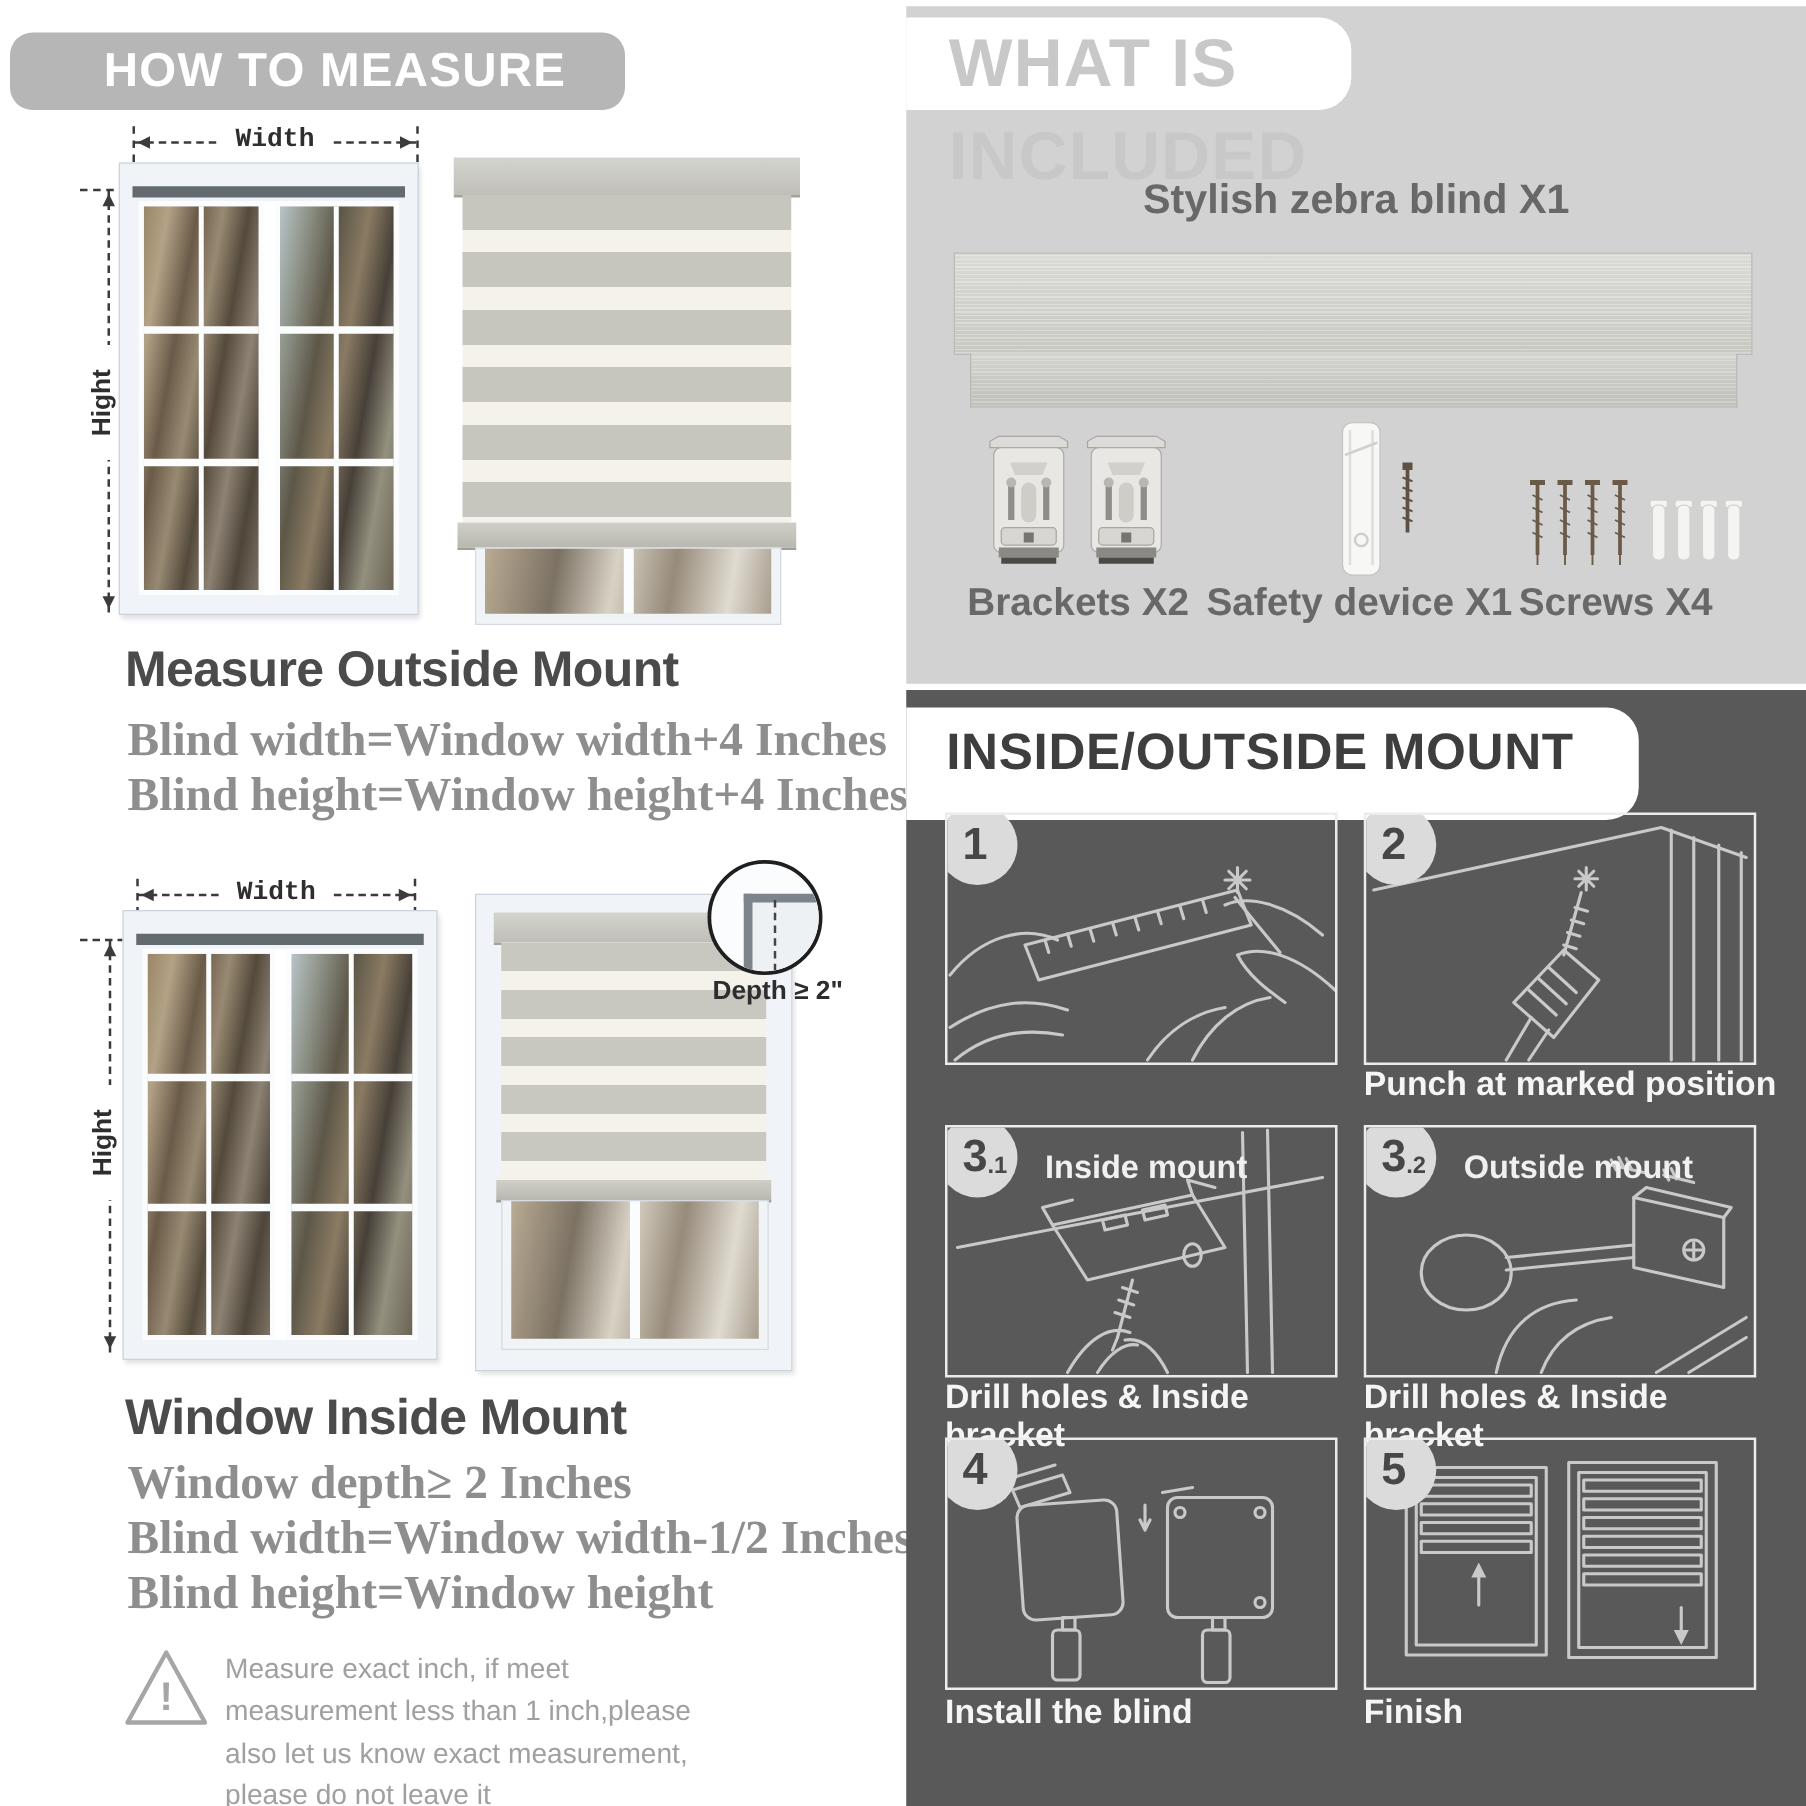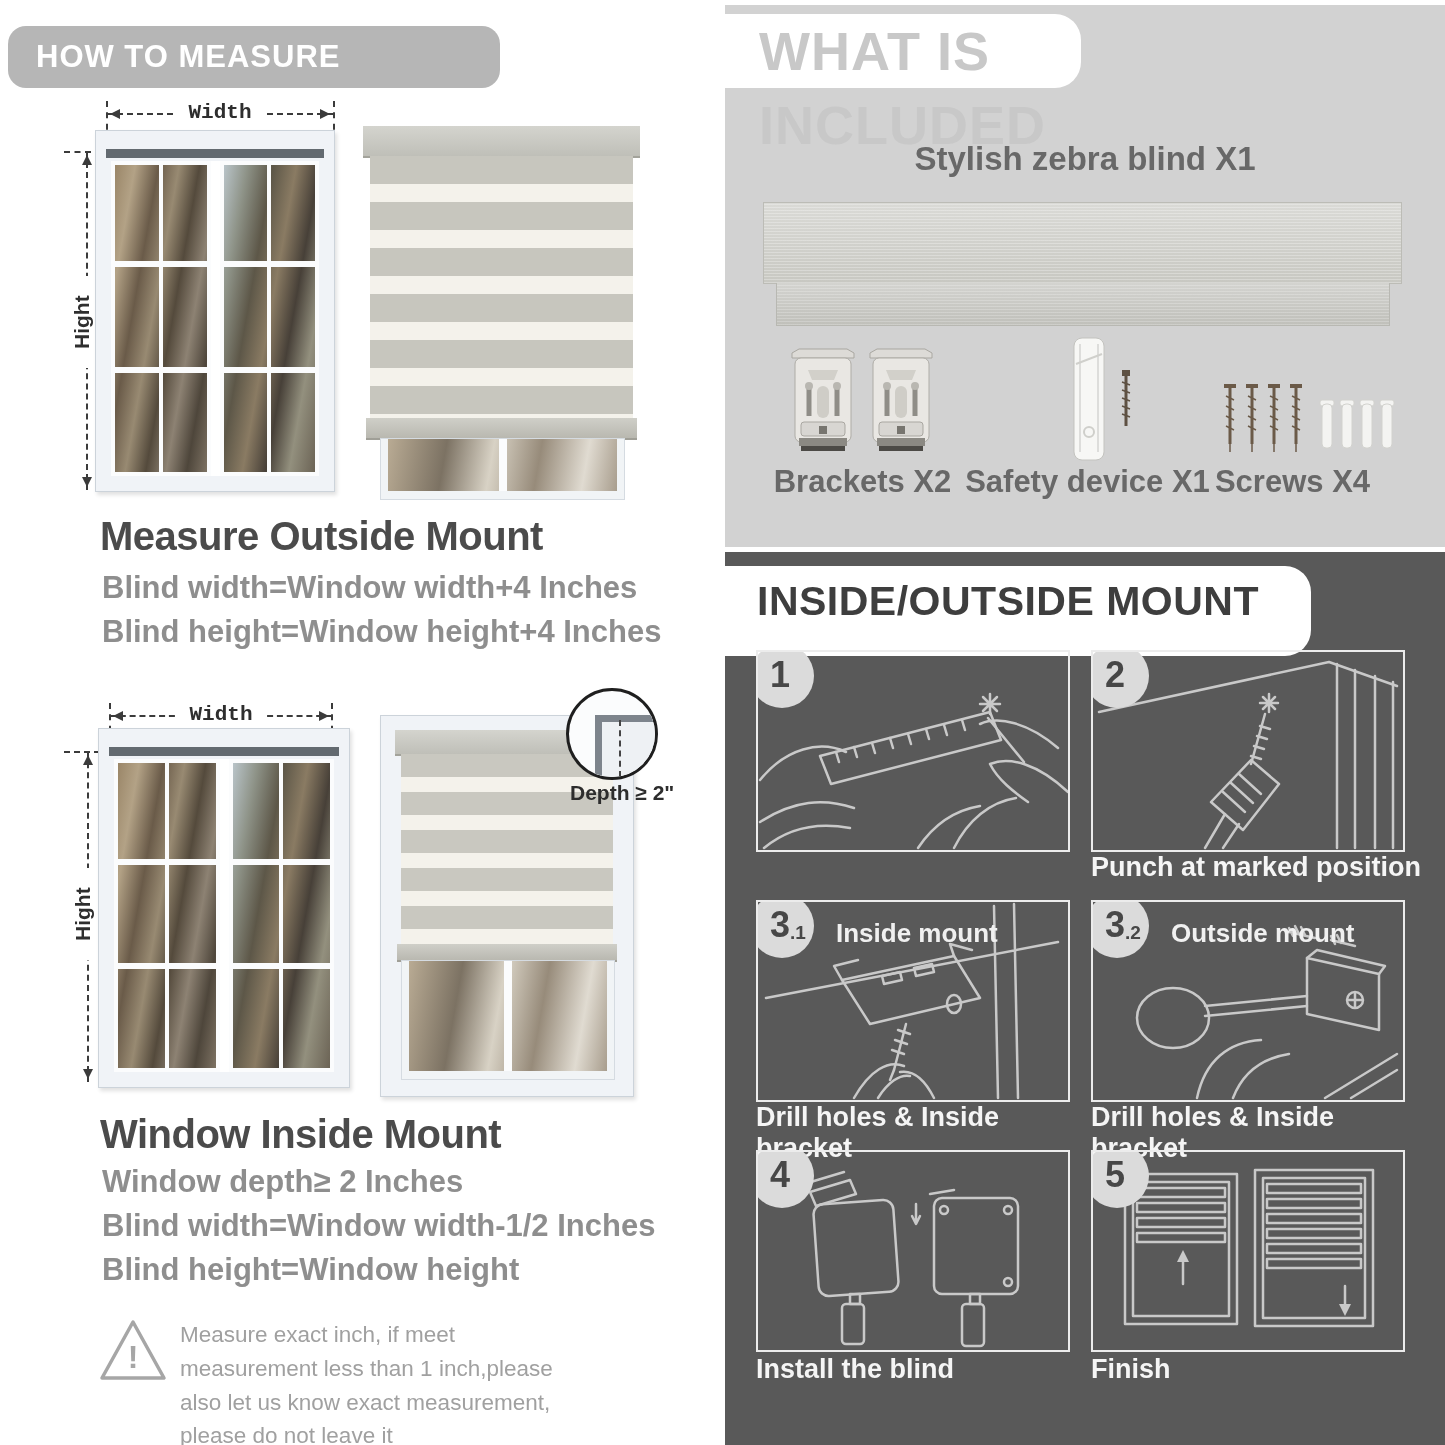--- a/index.html
+++ b/index.html
@@ -2,25 +2,25 @@
 <html><head>
 <meta charset="utf-8">
 <style>
   html,body{margin:0;padding:0;background:#fff;}
   .page{position:relative;width:1445px;height:1445px;background:#fff;overflow:hidden;
         font-family:"Liberation Sans",sans-serif;}
   .abs{position:absolute;}
 
   
   .htm-header{left:8px;top:26px;width:492px;height:62px;background:#b6b6b6;border-radius:18px;}
-  .htm-header span{display:block;line-height:62px;padding-left:28px;font-size:31px;font-weight:bold;
-        color:#fff;letter-spacing:1px;}
+  .htm-header span{display:block;line-height:62px;padding-left:28px;font-size:38px;font-weight:bold;
+        color:#fff;letter-spacing:1px;text-align:center;}
 
   .mtitle{margin:0;font-size:40px;font-weight:bold;color:#4b4b4b;letter-spacing:-0.5px;}
-  .mline{margin:0;font-size:31px;font-weight:bold;color:#8e8e8e;}
+  .mline{margin:0;font-size:38px;font-weight:bold;color:#8e8e8e;font-family:Liberation Serif, serif;}
 
   
   .dimw{height:0;border-top:2px dashed #3b3b3b;font-family:Liberation Mono, monospace;}
   .dimw::before,.dimw::after{content:"";position:absolute;top:-6px;border:5px solid transparent;}
   .dimw::before{left:-2px;border-right:10px solid #3b3b3b;}
   .dimw::after{right:-2px;border-left:10px solid #3b3b3b;}
   .dimw .dlabel{position:absolute;left:50%;top:-14px;transform:translateX(-50%);background:#fff;
         padding:0 12px;font-size:21px;font-weight:bold;color:#2e2e2e;}
   .dimh{width:0;border-left:2px dashed #3b3b3b;}
   .dimh::before,.dimh::after{content:"";position:absolute;left:-6px;border:5px solid transparent;}

